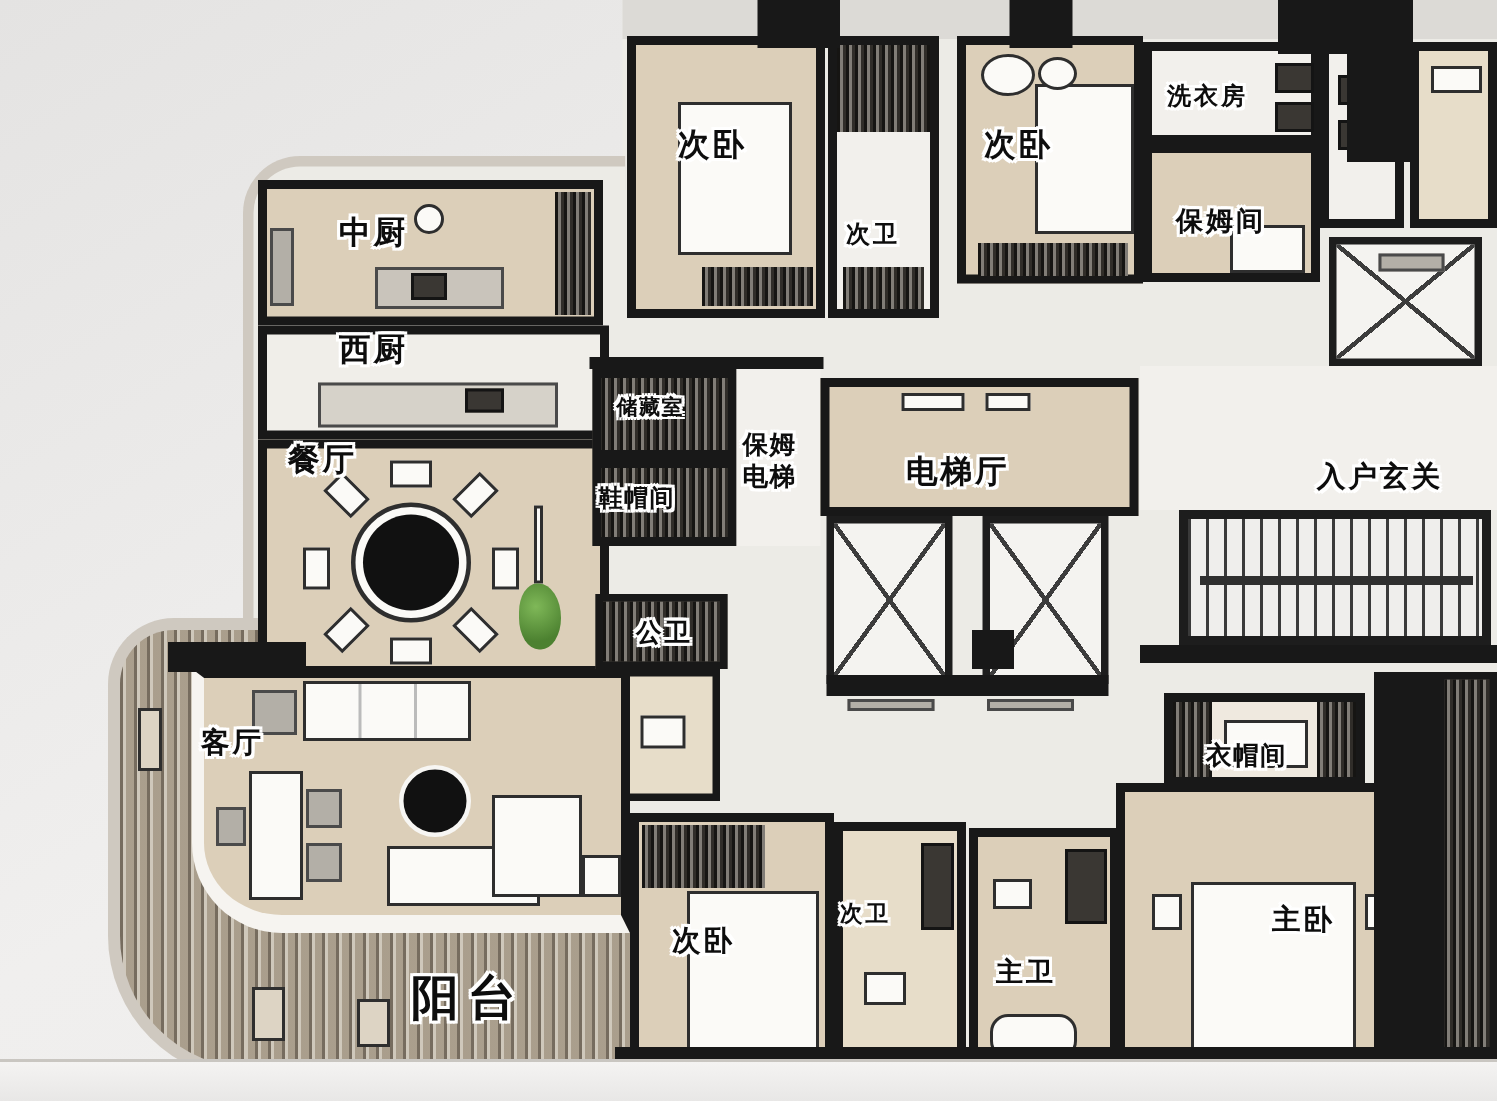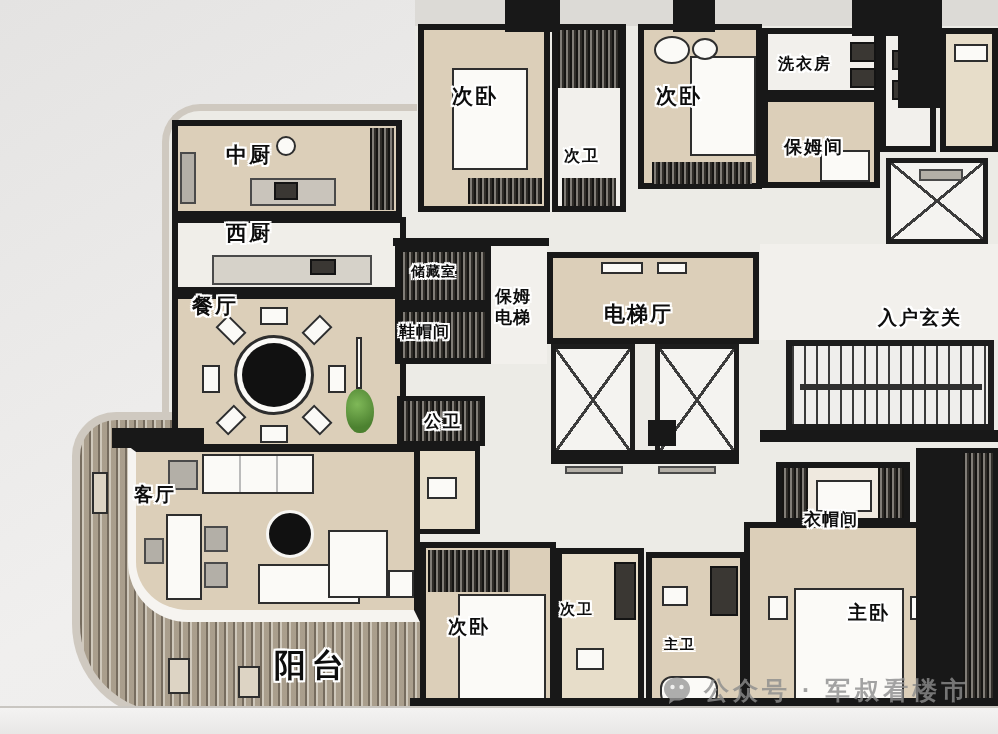--- a/index.html
+++ b/index.html
@@ -192,32 +192,21 @@
   <div class="lbl" style="left:226px;top:141px;font-size:21px;">中厨</div>
   <div class="lbl" style="left:226px;top:219px;font-size:21px;">西厨</div>
   <div class="lbl" style="left:192px;top:292px;font-size:21px;">餐厅</div>
   <div class="lbl" style="left:411px;top:263px;font-size:14px;letter-spacing:1px;">储藏室</div>
   <div class="lbl" style="left:492px;top:286px;font-size:17px;width:42px;white-space:normal;text-align:center;line-height:1.25;letter-spacing:1px;">保姆电梯</div>
   <div class="lbl" style="left:399px;top:322px;font-size:16px;letter-spacing:1px;">鞋帽间</div>
   <div class="lbl" style="left:604px;top:300px;font-size:21px;">电梯厅</div>
   <div class="lbl" style="left:878px;top:305px;font-size:19px;">入户玄关</div>
   <div class="lbl" style="left:424px;top:410px;font-size:17px;">公卫</div>
   <div class="lbl" style="left:134px;top:482px;font-size:19px;">客厅</div>
-  <div class="lbl" style="left:804px;top:508px;font-size:17px;letter-spacing:1px;">衣帽间</div>
+  <div class="lbl" style="left:804px;top:492px;font-size:17px;letter-spacing:1px;">衣帽间</div>
   <div class="lbl" style="left:448px;top:614px;font-size:19px;">次卧</div>
   <div class="lbl" style="left:560px;top:600px;font-size:15px;">次卫</div>
-  <div class="lbl" style="left:664px;top:636px;font-size:14px;">主卫</div>
+  <div class="lbl" style="left:664px;top:636px;font-size:18px;">主卫</div>
   <div class="lbl" style="left:848px;top:600px;font-size:19px;">主卧</div>
   <div class="lbl" style="left:274px;top:644px;font-size:32px;letter-spacing:6px;">阳台</div>
 
-  <div class="watermark" style="left:662px;top:674px;">
-    <span style="display:inline-block;line-height:0;">
-      <svg width="32" height="30" viewBox="0 0 32 30">
-        <ellipse cx="15" cy="13" rx="13" ry="11.5" fill="#9a9a9a"></ellipse>
-        <path d="M8 22 L7 28 L14 23 Z" fill="#9a9a9a"></path>
-        <circle cx="10.5" cy="11" r="2.2" fill="#eeeeee"></circle>
-        <circle cx="19.5" cy="11" r="2.2" fill="#eeeeee"></circle>
-      </svg>
-    </span>
-    <span>公众号 · 军叔看楼市</span>
-  </div>
 
 </div>
 
 </body></html>

